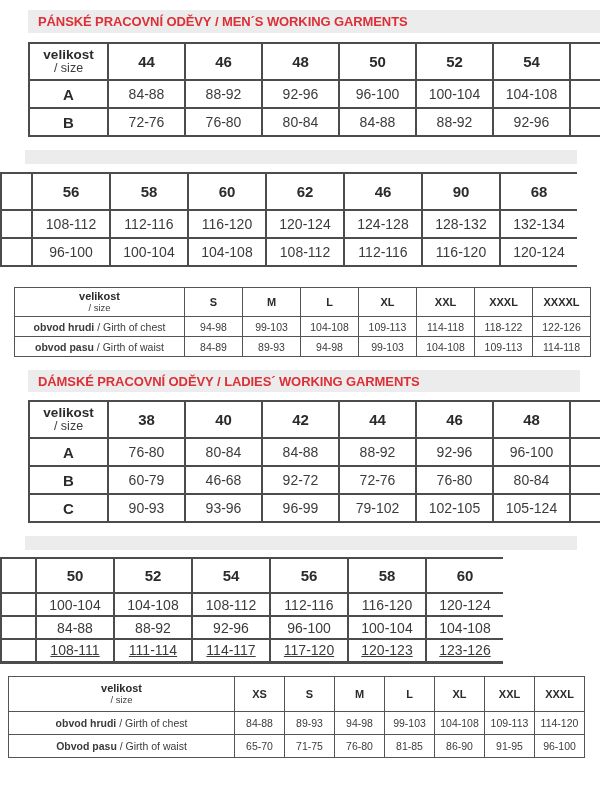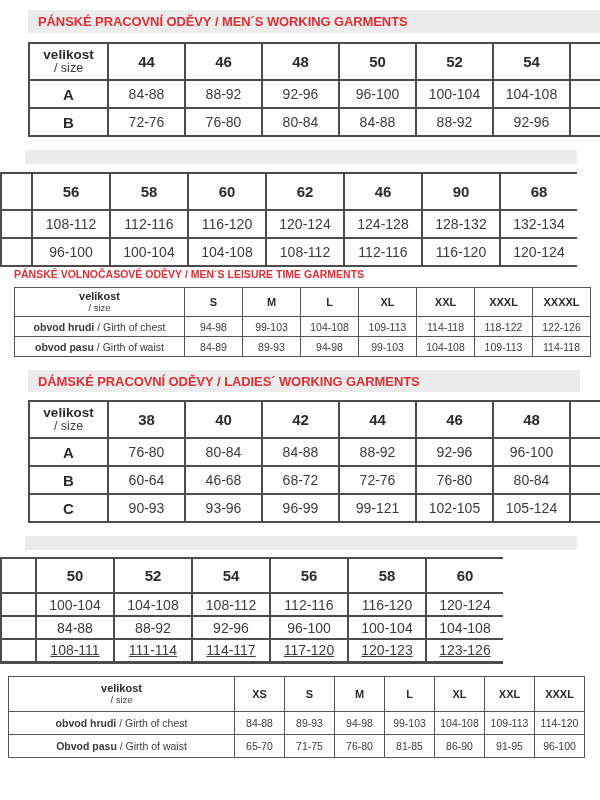--- a/index.html
+++ b/index.html
@@ -141,24 +141,20 @@
         <td>104-108</td>
         <td>108-112</td>
         <td>112-116</td>
         <td>116-120</td>
         <td>120-124</td>
       </tr>
     </tbody>
       </table>
   </div>
 
-  <div class="sec-title title-sm" style="left:14px;top:268px;">
-    <span class="cz">PÁNSKÉ VOLNOČASOVÉ ODĚVY</span>
-    <span class="en">/ MEN´S LEISURE TIME GARMENTS</span>
-  </div>
 
   <div class="tblwrap" style="left:14px;top:287px;width:578px;">
     <table class="tbl tbl-sm" style="width:576px;">
       <colgroup>
         <col style="width:170px">
           <col style="width:58px">
           <col style="width:58px">
           <col style="width:58px">
         <col style="width:58px">
           <col style="width:58px">
@@ -247,34 +243,34 @@
         <td>76-80</td>
         <td>80-84</td>
         <td>84-88</td>
         <td>88-92</td>
         <td>92-96</td>
         <td>96-100</td>
         <td></td>
       </tr>
       <tr style="height:28px;">
         <th>B</th>
-        <td>60-64</td>
+        <td>60-79</td>
         <td>46-68</td>
-        <td>68-72</td>
+        <td>92-72</td>
         <td>72-76</td>
         <td>76-80</td>
         <td>80-84</td>
         <td></td>
       </tr>
       <tr style="height:28px;">
         <th>C</th>
         <td>90-93</td>
         <td>93-96</td>
         <td>96-99</td>
-        <td>99-121</td>
+        <td>79-102</td>
         <td>102-105</td>
         <td>105-124</td>
         <td></td>
       </tr>
     </tbody>
       </table>
   </div>
 
   <div class="band" style="left:25px;top:536px;width:552px;height:14px;"></div>
 

